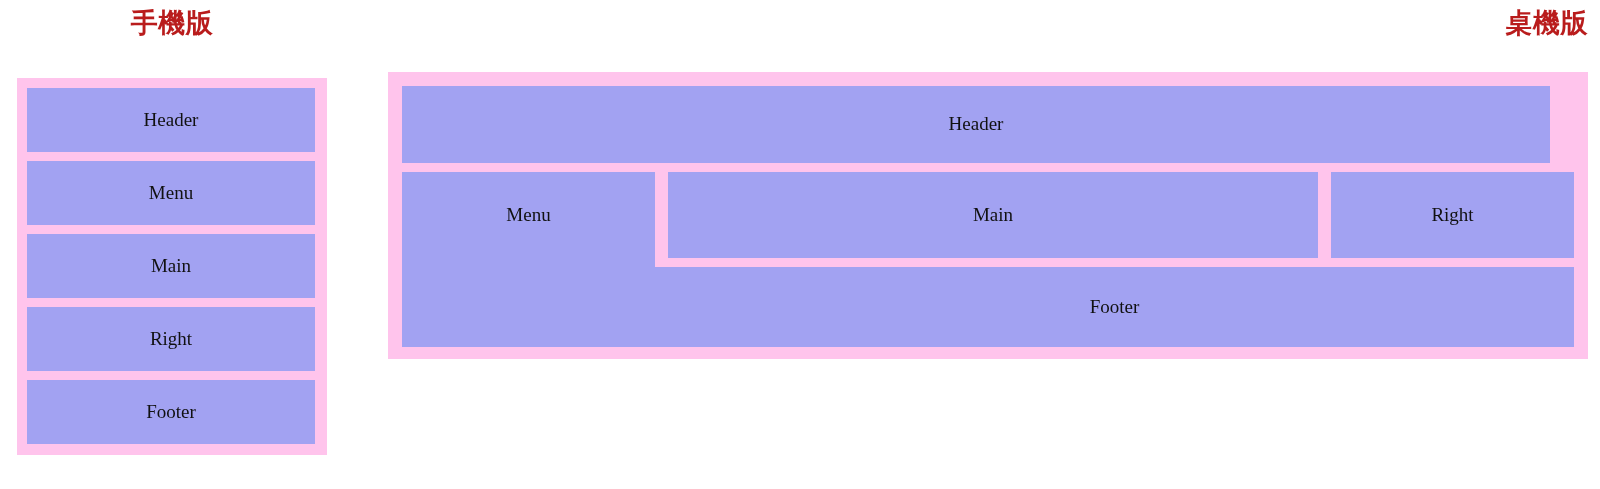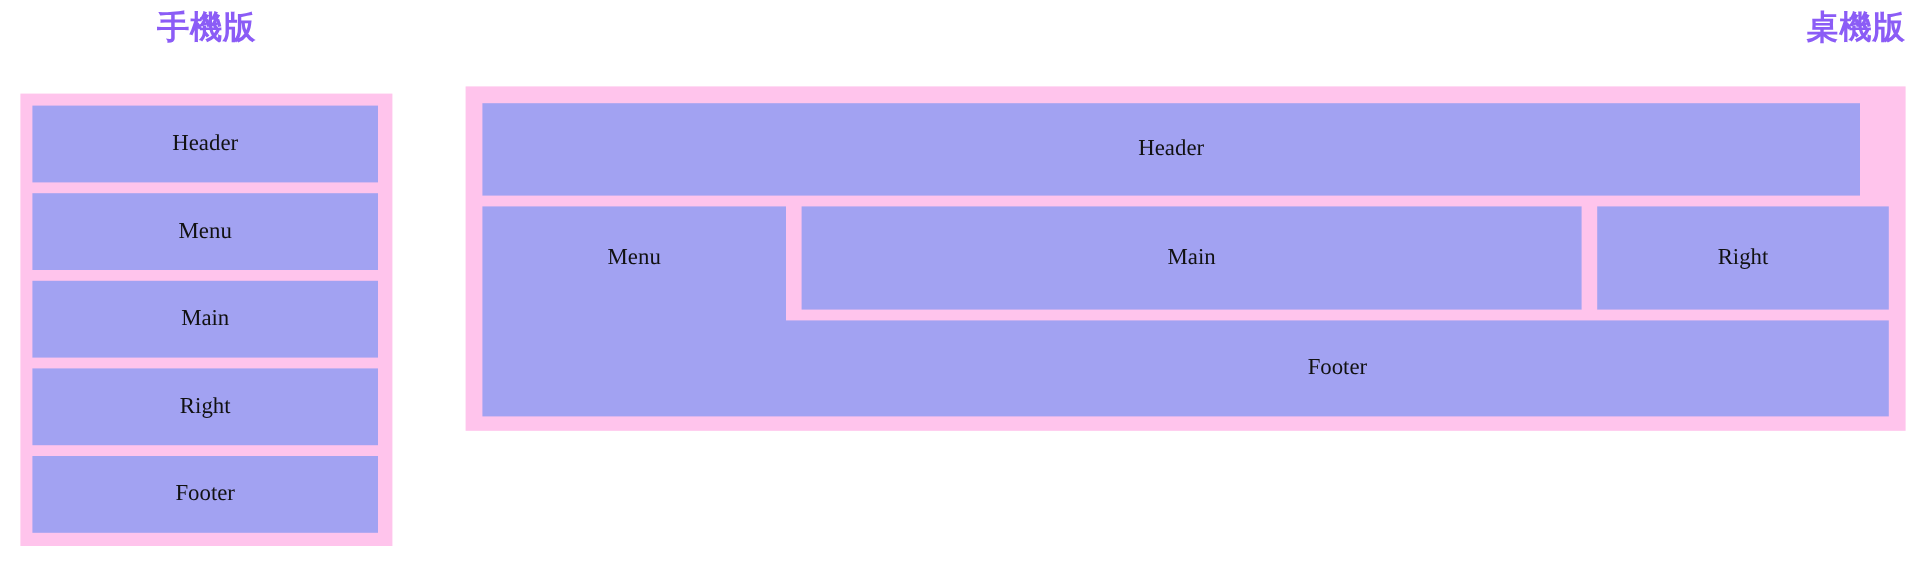--- a/index.html
+++ b/index.html
@@ -14,21 +14,21 @@
     overflow: hidden;
     font-family: "Liberation Sans", sans-serif;
   }
 
   
   .section-title {
     position: absolute;
     font-family: Liberation Serif, serif;
     font-weight: bold;
     font-size: 27px;
-    color: #8b5cf6;
+    color: #b91c1c;
     letter-spacing: 0.5px;
     white-space: nowrap;
     text-align: center;
     line-height: 1;
   }
   #title-mobile {
     left: 17px;
     top: 10px;
     width: 310px;
   }

